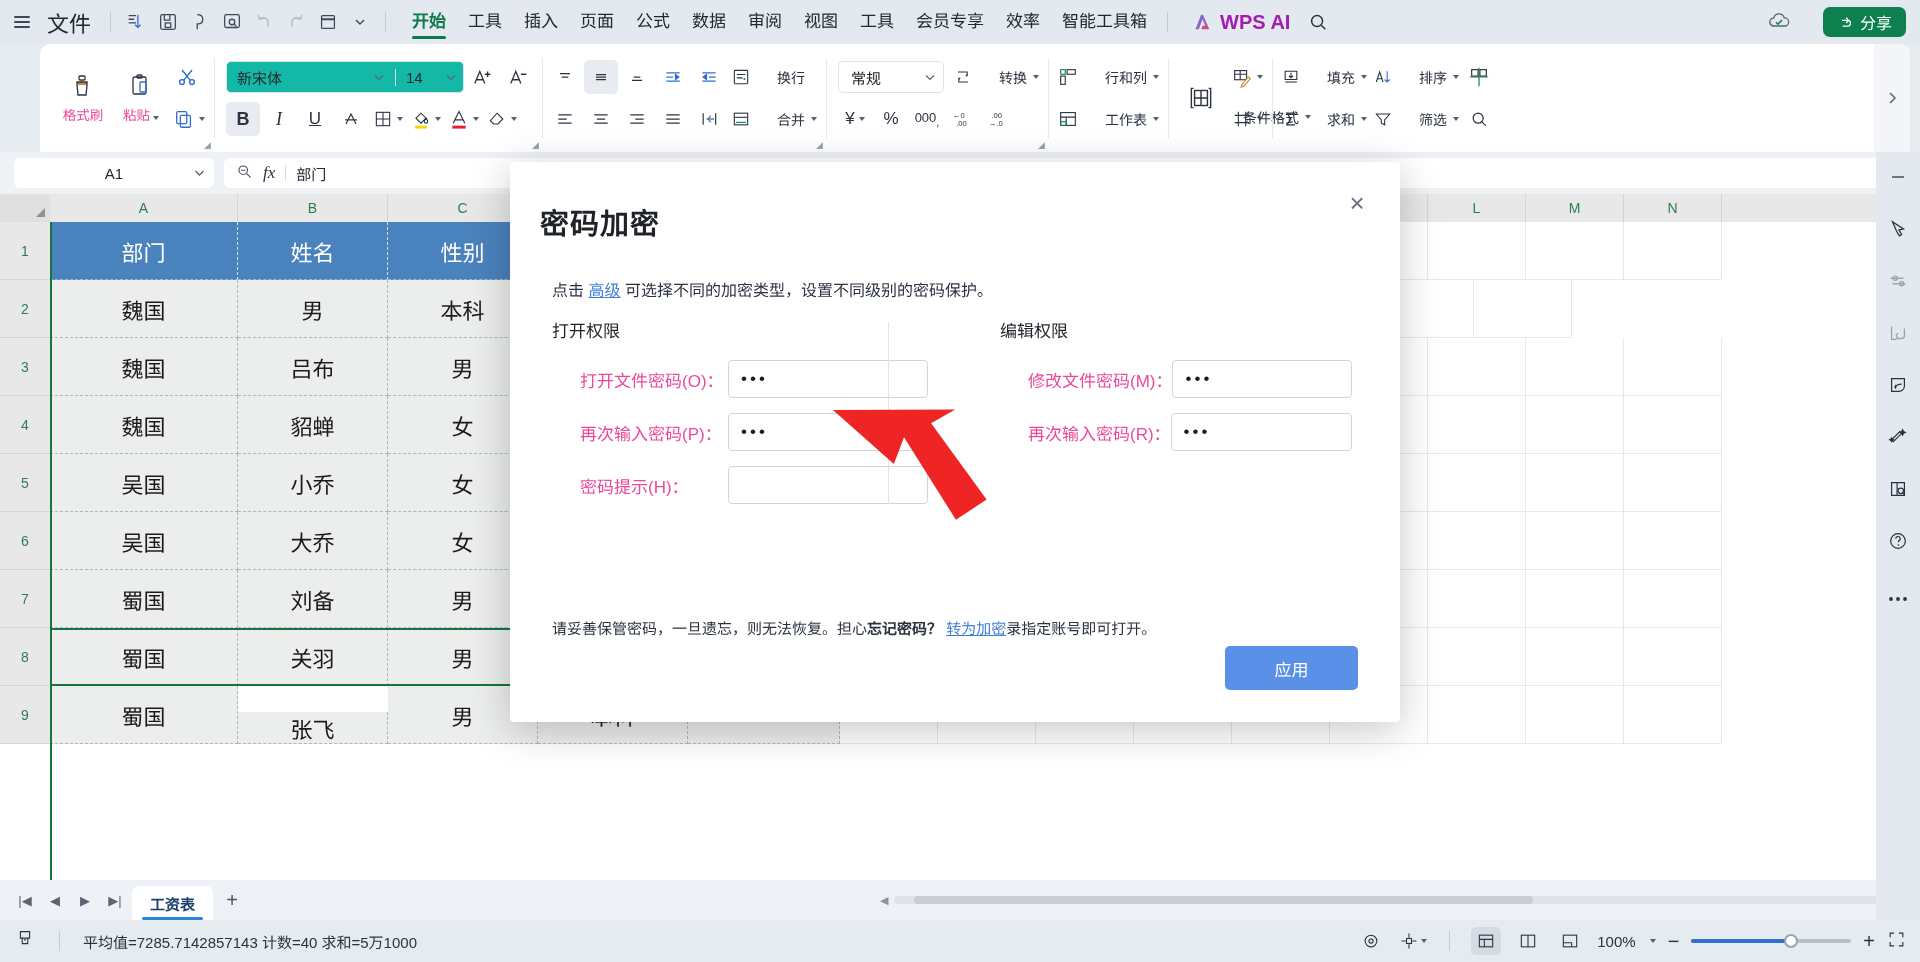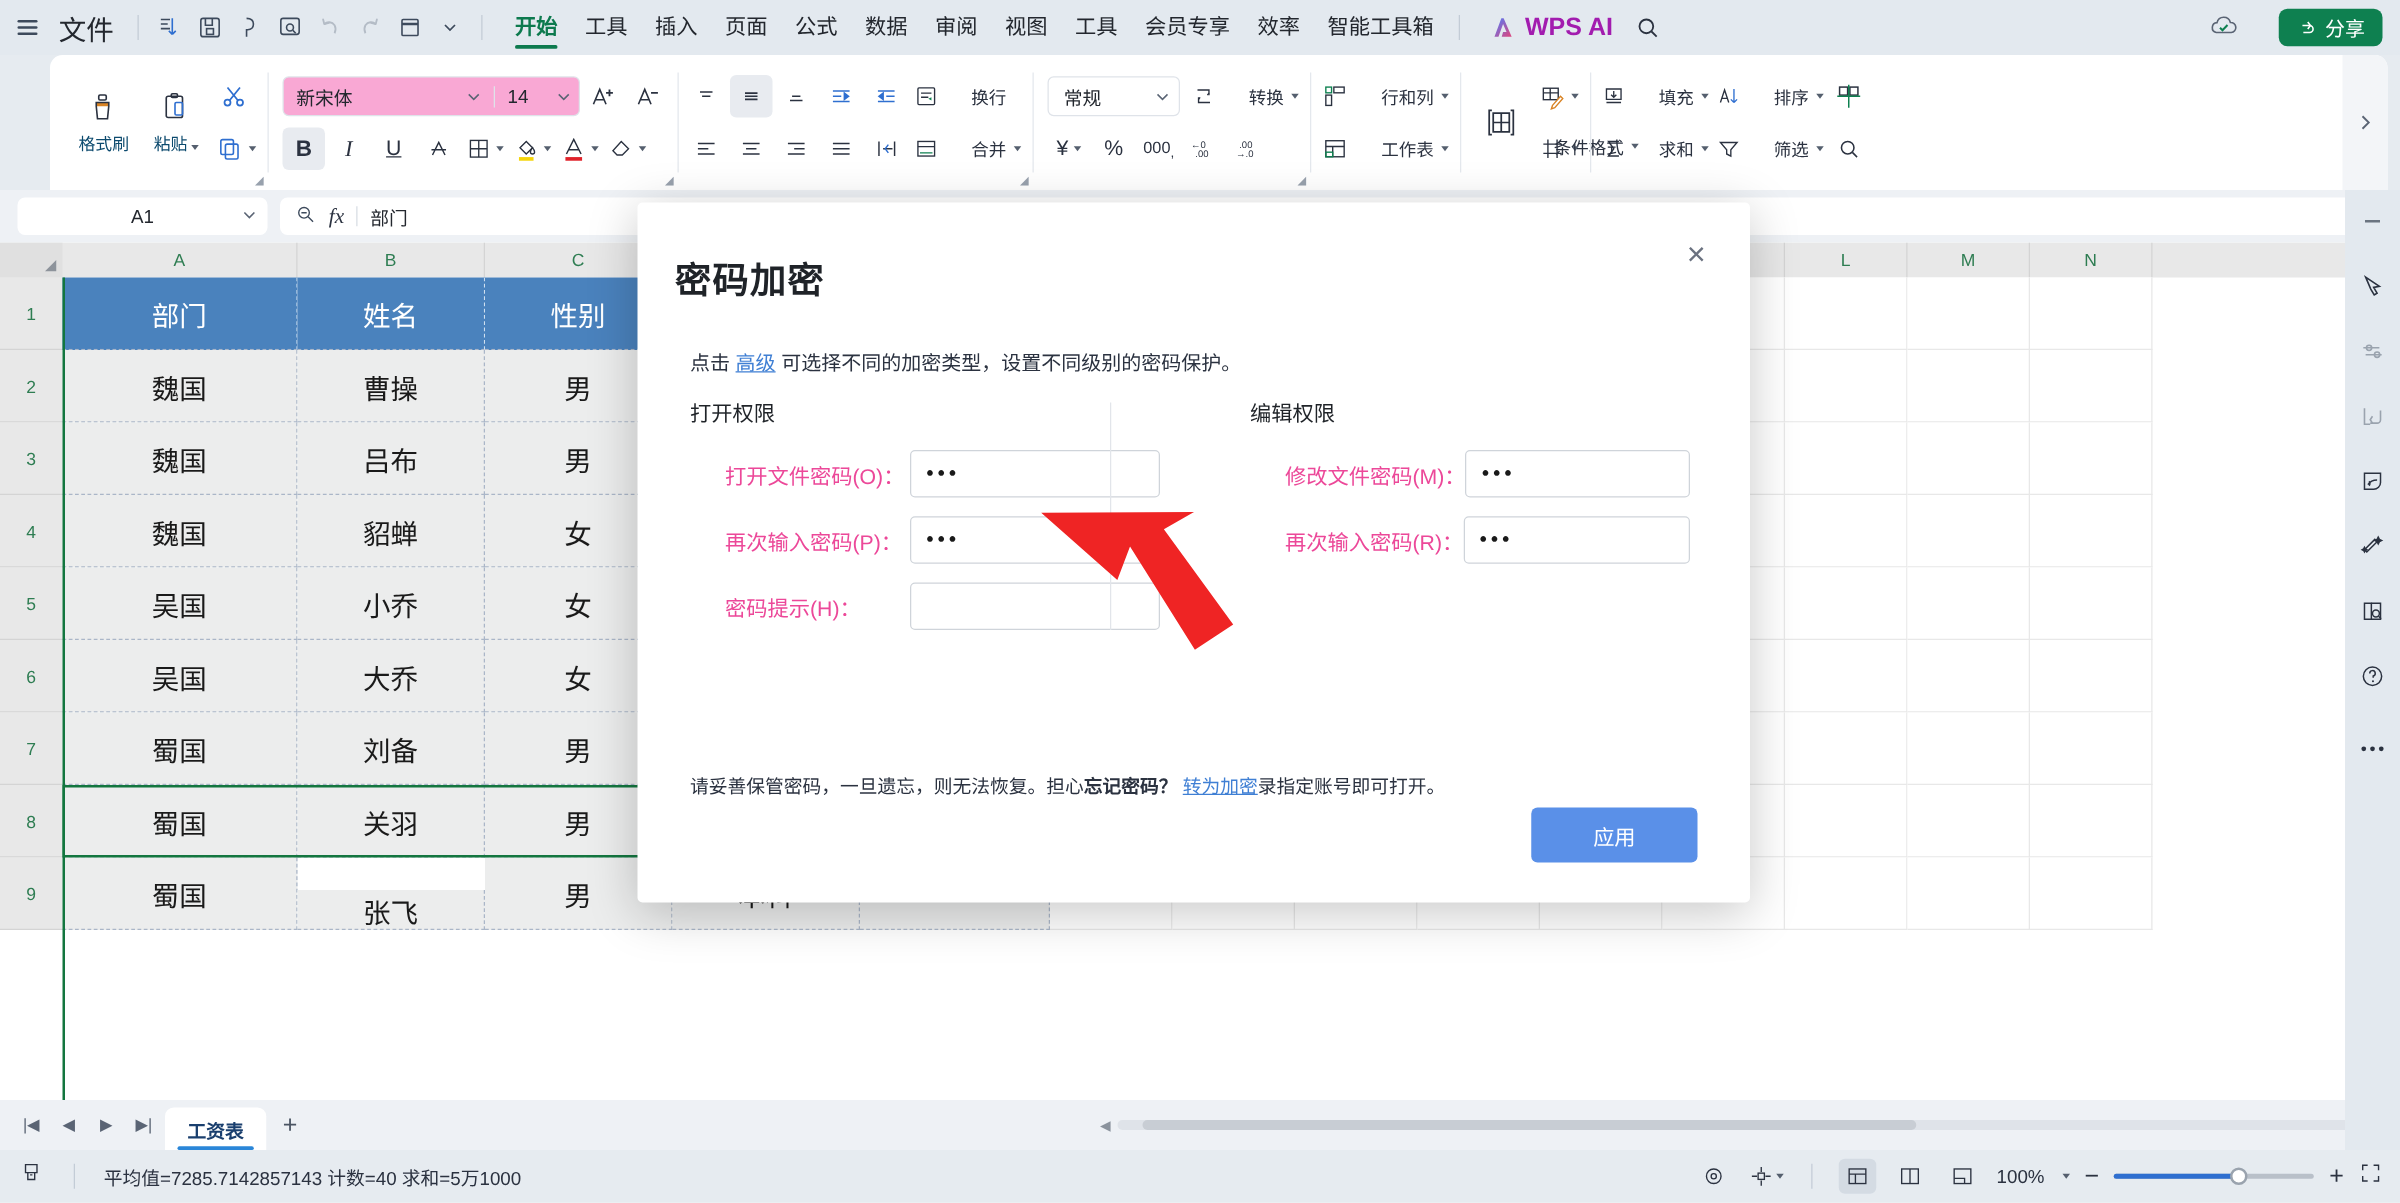--- a/index.html
+++ b/index.html
@@ -48,33 +48,33 @@
     display:flex; align-items:stretch; position:relative; padding-left:8px;
   }
   .rb-group { display:flex; align-items:center; padding:0 6px; position:relative; }
   .rb-group + .rb-group::before {
     content:""; position:absolute; left:0; top:14px; bottom:14px; width:1px; background:#e4e8ed;
   }
   .bigbtn {
     width:58px; height:88px; display:flex; flex-direction:column; align-items:center;
     justify-content:center; gap:4px; cursor:pointer; border-radius:6px;
   }
-  .bigbtn .lab { font-size:13.5px; color:#0c4a6e; white-space:nowrap;font-family:Liberation Mono, monospace; }
+  .bigbtn .lab { font-size:13.5px; color:#ec4899; white-space:nowrap;font-family:Liberation Mono, monospace; }
   .col2 { display:flex; flex-direction:column; justify-content:center; height:100%; gap:2px; }
   .rrow { display:flex; align-items:center; gap:2px; height:40px; }
   .sbtn {
     min-width:34px; height:34px; display:flex; align-items:center; justify-content:center;
     border-radius:5px; cursor:pointer; padding:0 3px; gap:2px;
   }
   .sbtn.on { background:#e8ebf0; }
   .sbtn .tl { font-size:14px; color:#2b3240; white-space:nowrap; padding-right:2px;margin-left:24px;}
   .caret { width:0;height:0;border-left:3.5px solid transparent;border-right:3.5px solid transparent;border-top:4.5px solid #555f6e; margin-left:2px;}
   .fontsel {
     display:flex; align-items:center; border:1px solid #dfe3e9; border-radius:5px;
-    height:32px; background:#f9a8d4; overflow:hidden;
+    height:32px; background:#14b8a6; overflow:hidden;
   }
   .fontsel .fname { width:140px; font-size:15px; color:#23272e; padding-left:10px; }
   .fontsel .fsz { width:44px; font-size:15px; color:#23272e; padding-left:10px; border-left:1px solid #dfe3e9; margin-left:4px;}
   .fontsel .cw { width:24px; display:flex; align-items:center; justify-content:center; cursor:pointer;}
   .numsel {
     display:flex; align-items:center; border:1px solid #dfe3e9; border-radius:5px;
     height:32px; width:106px; background:#fff;
   }
   .numsel .nname { flex:1; font-size:15px; color:#23272e; padding-left:12px; }
   .gexpand { position:absolute; right:3px; bottom:2px; font-size:9px; color:#98a1ad; cursor:pointer;}
@@ -738,21 +738,20 @@
           <div class="cell empty" style="width: 98px; min-width: 98px;"></div>
           <div class="cell empty" style="width: 98px; min-width: 98px;"></div>
           <div class="cell empty" style="width: 98px; min-width: 98px;"></div>
           <div class="cell empty" style="width: 98px; min-width: 98px;"></div>
           <div class="cell empty" style="width: 98px; min-width: 98px;"></div>
           <div class="cell empty" style="width: 98px; min-width: 98px;"></div>
         </div>
         <div class="gridrow">
           <div class="rh">2</div>
           <div class="cell" style="width: 188px; min-width: 188px;">魏国</div>
-          <div class="cell" style="width: 150px; min-width: 150px;">曹操</div>
           <div class="cell" style="width: 150px; min-width: 150px;">男</div>
           <div class="cell" style="width: 150px; min-width: 150px;">本科</div>
           <div class="cell" style="width: 152px; min-width: 152px;">9000</div>
           <div class="cell empty" style="width: 98px; min-width: 98px;"></div>
           <div class="cell empty" style="width: 98px; min-width: 98px;"></div>
           <div class="cell empty" style="width: 98px; min-width: 98px;"></div>
           <div class="cell empty" style="width: 98px; min-width: 98px;"></div>
           <div class="cell empty" style="width: 98px; min-width: 98px;"></div>
           <div class="cell empty" style="width: 98px; min-width: 98px;"></div>
           <div class="cell empty" style="width: 98px; min-width: 98px;"></div>

